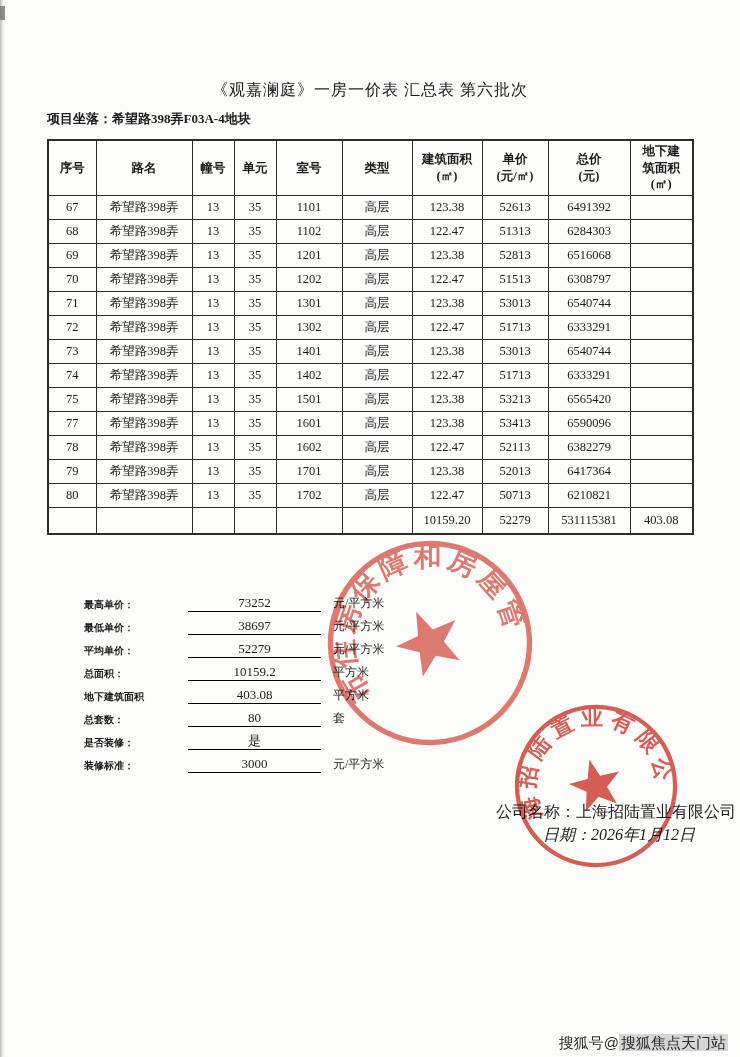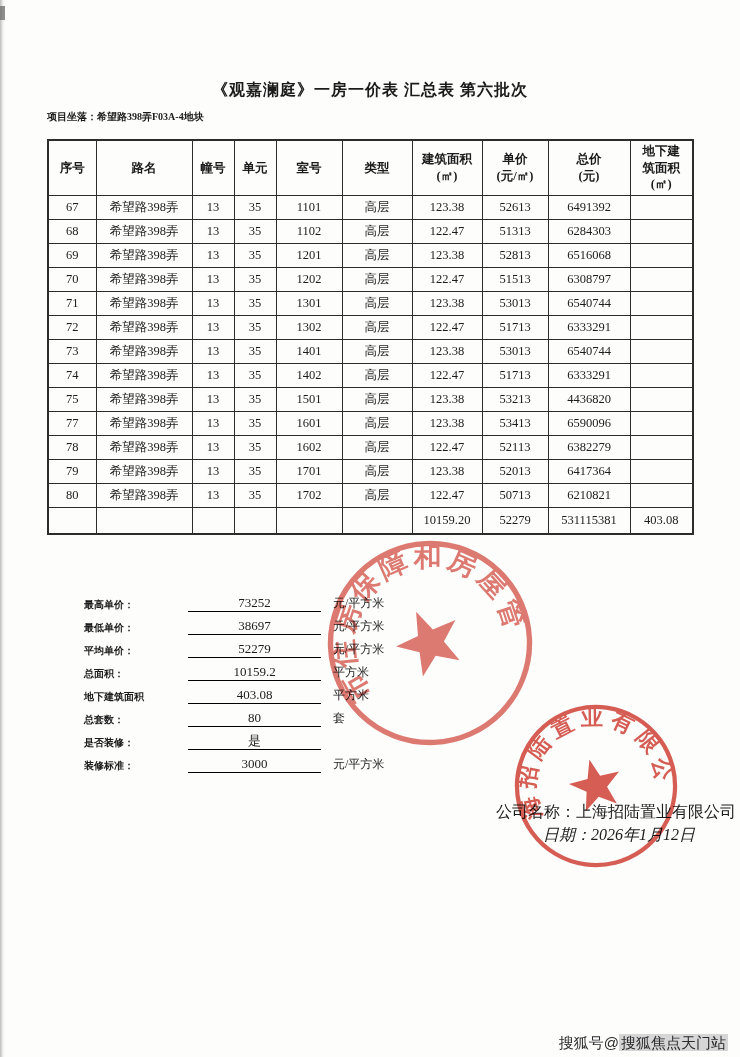--- a/index.html
+++ b/index.html
@@ -6,22 +6,22 @@
   .page {
     position:relative; width:740px; height:1057px; margin:0 auto;
     background:#fdfdfc; overflow:hidden; color:#1b1b1b;
     font-family:"Liberation Serif","DejaVu Serif",serif;
   }
   .scan-edge { position:absolute; left:0; top:0; width:5px; height:100%;
     background:linear-gradient(to right, rgba(110,110,110,.45), rgba(190,190,190,.18) 60%, transparent); }
   .corner-mark { position:absolute; left:0; top:6px; width:5px; height:14px; background:#6b6b6b; opacity:.75; }
 
   .title { position:absolute; top:80px; left:0; right:0; text-align:center;
-    font-size:16px; font-weight:bold; letter-spacing:1px; }
-  .location { position:absolute; top:110px; left:47px; font-size:10px; font-weight:bold; }
+    font-size:16px; font-weight:normal; letter-spacing:1px; }
+  .location { position:absolute; top:110px; left:47px; font-size:13px; font-weight:bold; }
 
   .price-table { position:absolute; top:139px; left:47px; width:645px;
     table-layout:fixed; border-collapse:collapse; font-size:12.5px; }
   .price-table, .price-table th, .price-table td { border:1px solid #2c2c2c; }
   .price-table { border-width:2px; }
   .price-table th { height:54px; font-weight:bold; white-space:pre-line;
     line-height:1.35; text-align:center; padding:0 1px; }
   .price-table td { height:23px; text-align:center; padding:0 2px; overflow:hidden; }
   .price-table .total-row td { height:25px;margin-top:11px; }
 
@@ -190,21 +190,21 @@
         </tr>
         <tr>
           <td>75</td>
           <td>希望路398弄</td>
           <td>13</td>
           <td>35</td>
           <td>1501</td>
           <td>高层</td>
           <td>123.38</td>
           <td>53213</td>
-          <td>4436820</td>
+          <td>6565420</td>
           <td></td>
         </tr>
         <tr>
           <td>77</td>
           <td>希望路398弄</td>
           <td>13</td>
           <td>35</td>
           <td>1601</td>
           <td>高层</td>
           <td>123.38</td>

